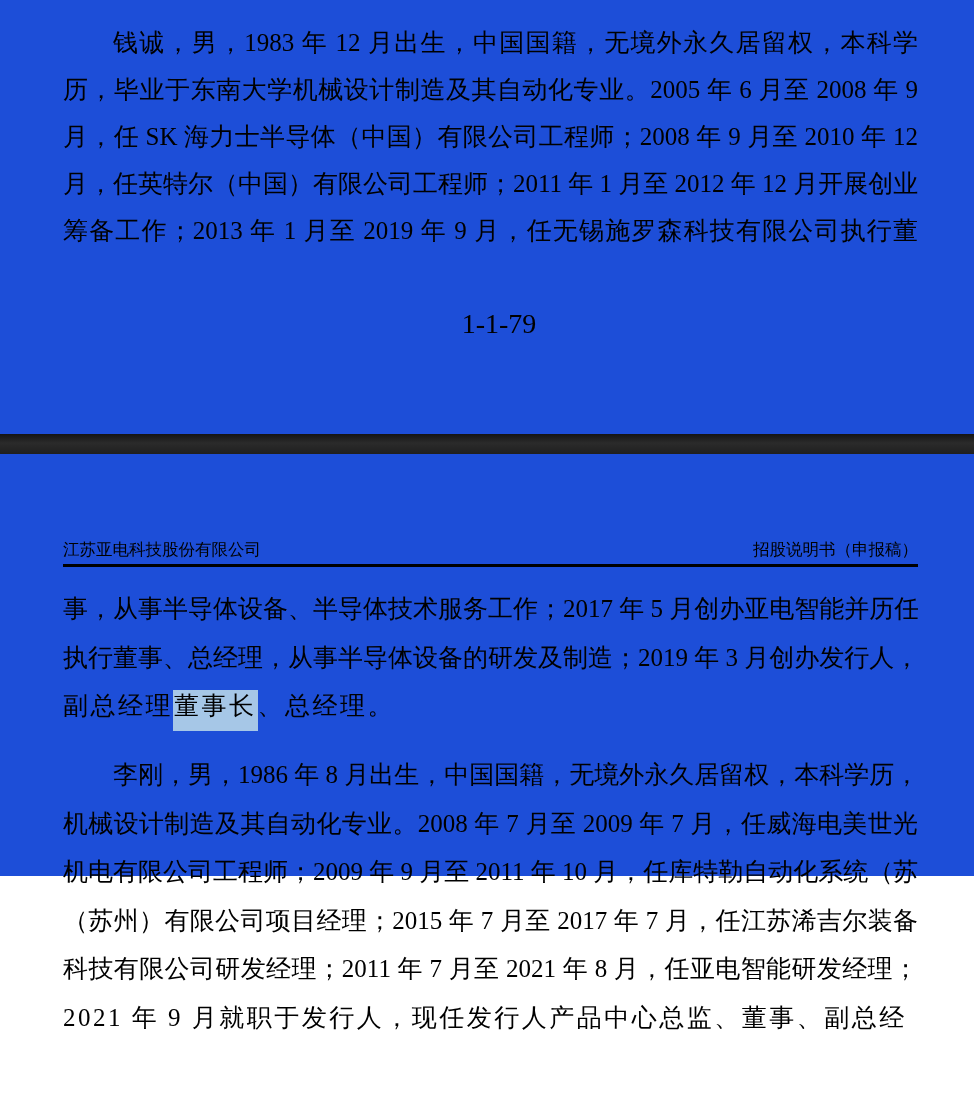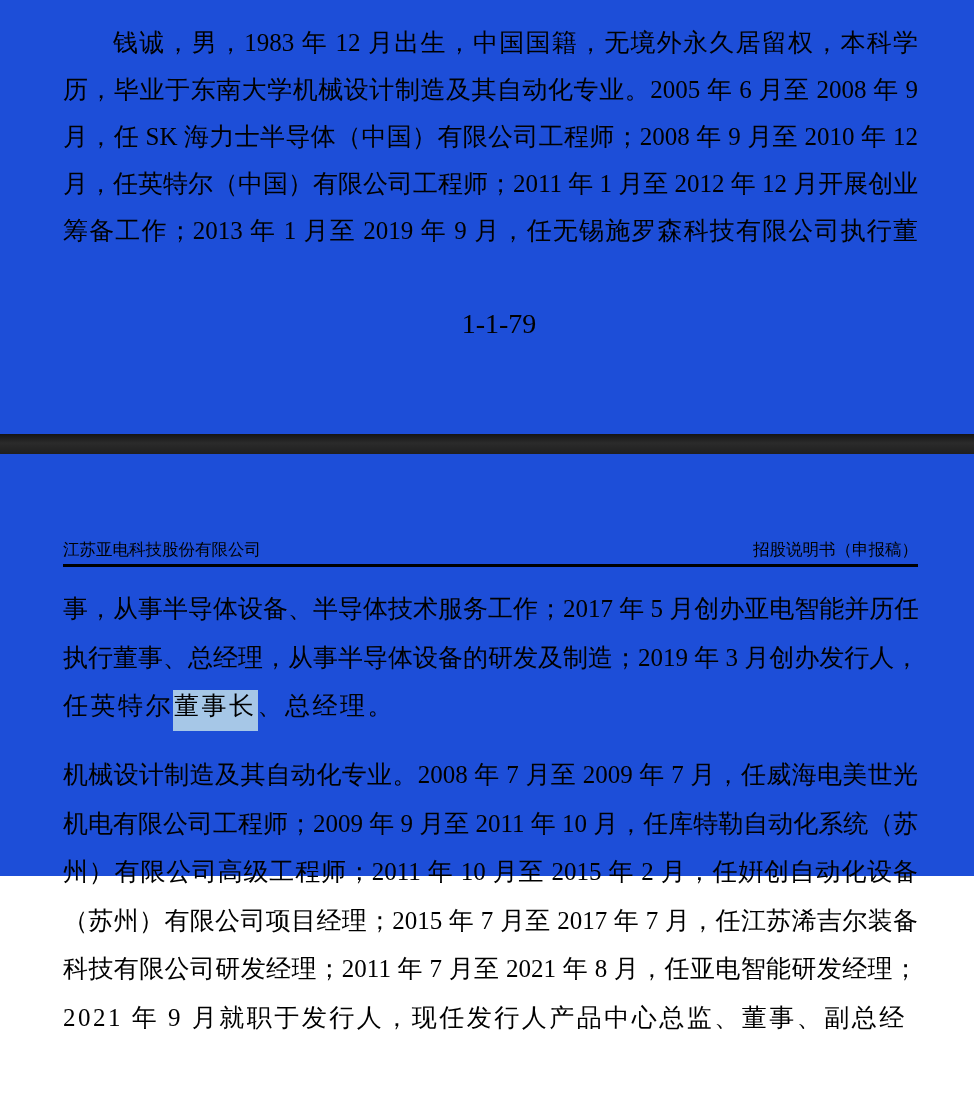--- a/index.html
+++ b/index.html
@@ -74,26 +74,26 @@
 
   <section>
     <header class="page-header">
       <span>江苏亚电科技股份有限公司</span>
       <span>招股说明书（申报稿）</span>
     </header>
 
     <div class="para p2a para-continuation">
       <div class="line">事，从事半导体设备、半导体技术服务工作；2017 年 5 月创办亚电智能并历任</div>
       <div class="line">执行董事、总经理，从事半导体设备的研发及制造；2019 年 3 月创办发行人，</div>
-      <div class="line last"><span>任英特尔</span><span class="hl">董事长</span><span>、总经理。</span></div>
+      <div class="line last"><span>副总经理</span><span class="hl">董事长</span><span>、总经理。</span></div>
     </div>
 
     <div class="para p2b para-ligang">
+      <div class="line indent">李刚，男，1986 年 8 月出生，中国国籍，无境外永久居留权，本科学历，</div>
       <div class="line">机械设计制造及其自动化专业。2008 年 7 月至 2009 年 7 月，任威海电美世光</div>
       <div class="line">机电有限公司工程师；2009 年 9 月至 2011 年 10 月，任库特勒自动化系统（苏</div>
-      <div class="line">州）有限公司高级工程师；2011 年 10 月至 2015 年 2 月，任姸创自动化设备</div>
       <div class="line">（苏州）有限公司项目经理；2015 年 7 月至 2017 年 7 月，任江苏浠吉尔装备</div>
       <div class="line">科技有限公司研发经理；2011 年 7 月至 2021 年 8 月，任亚电智能研发经理；</div>
       <div class="line last">2021 年 9 月就职于发行人，现任发行人产品中心总监、董事、副总经理。</div>
     </div>
   </section>
 
 </div>
 
 </body></html>

